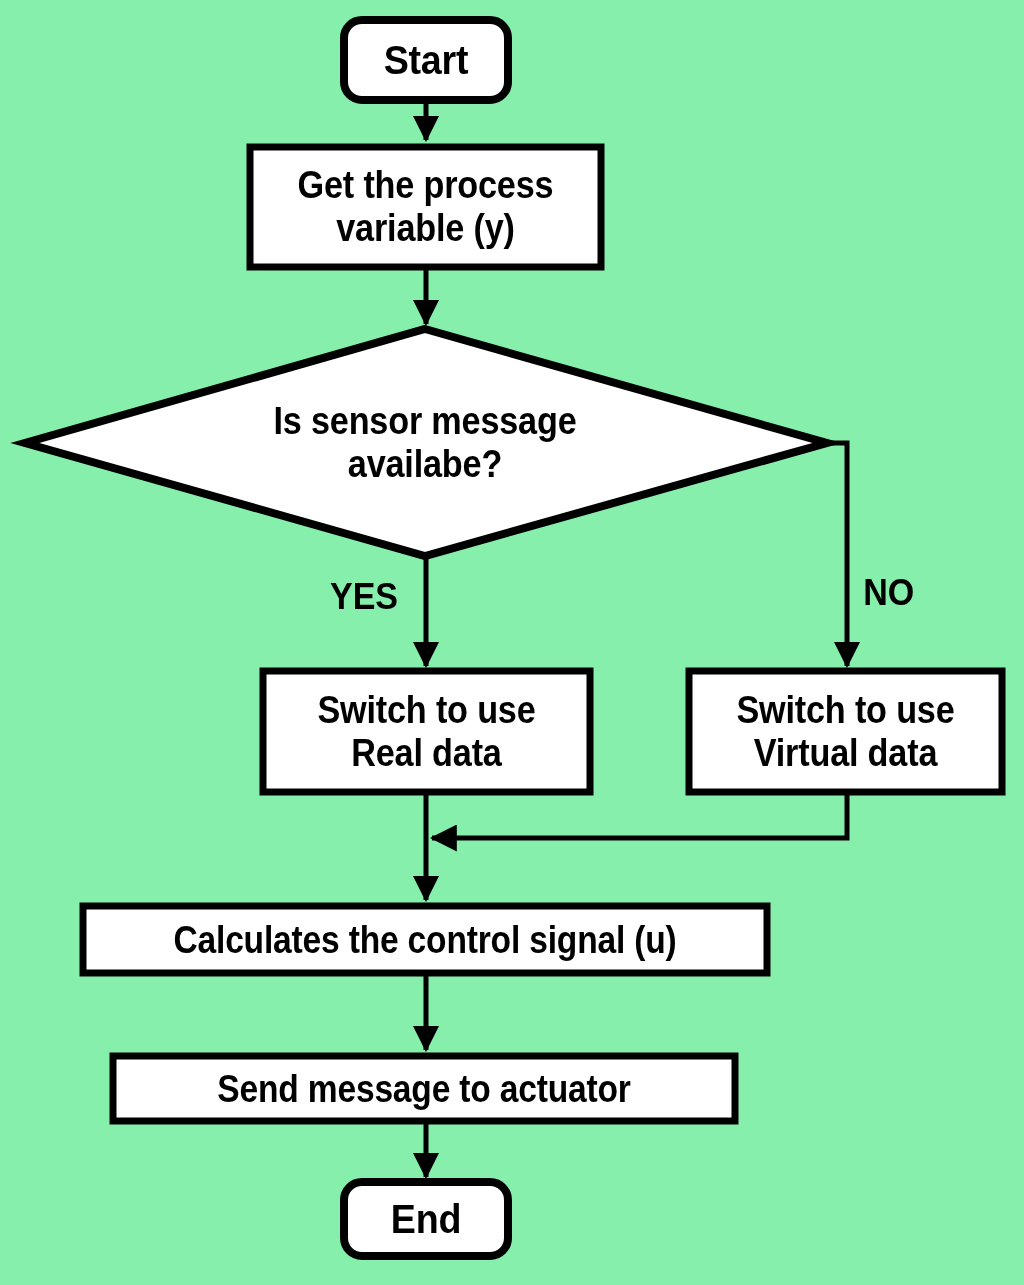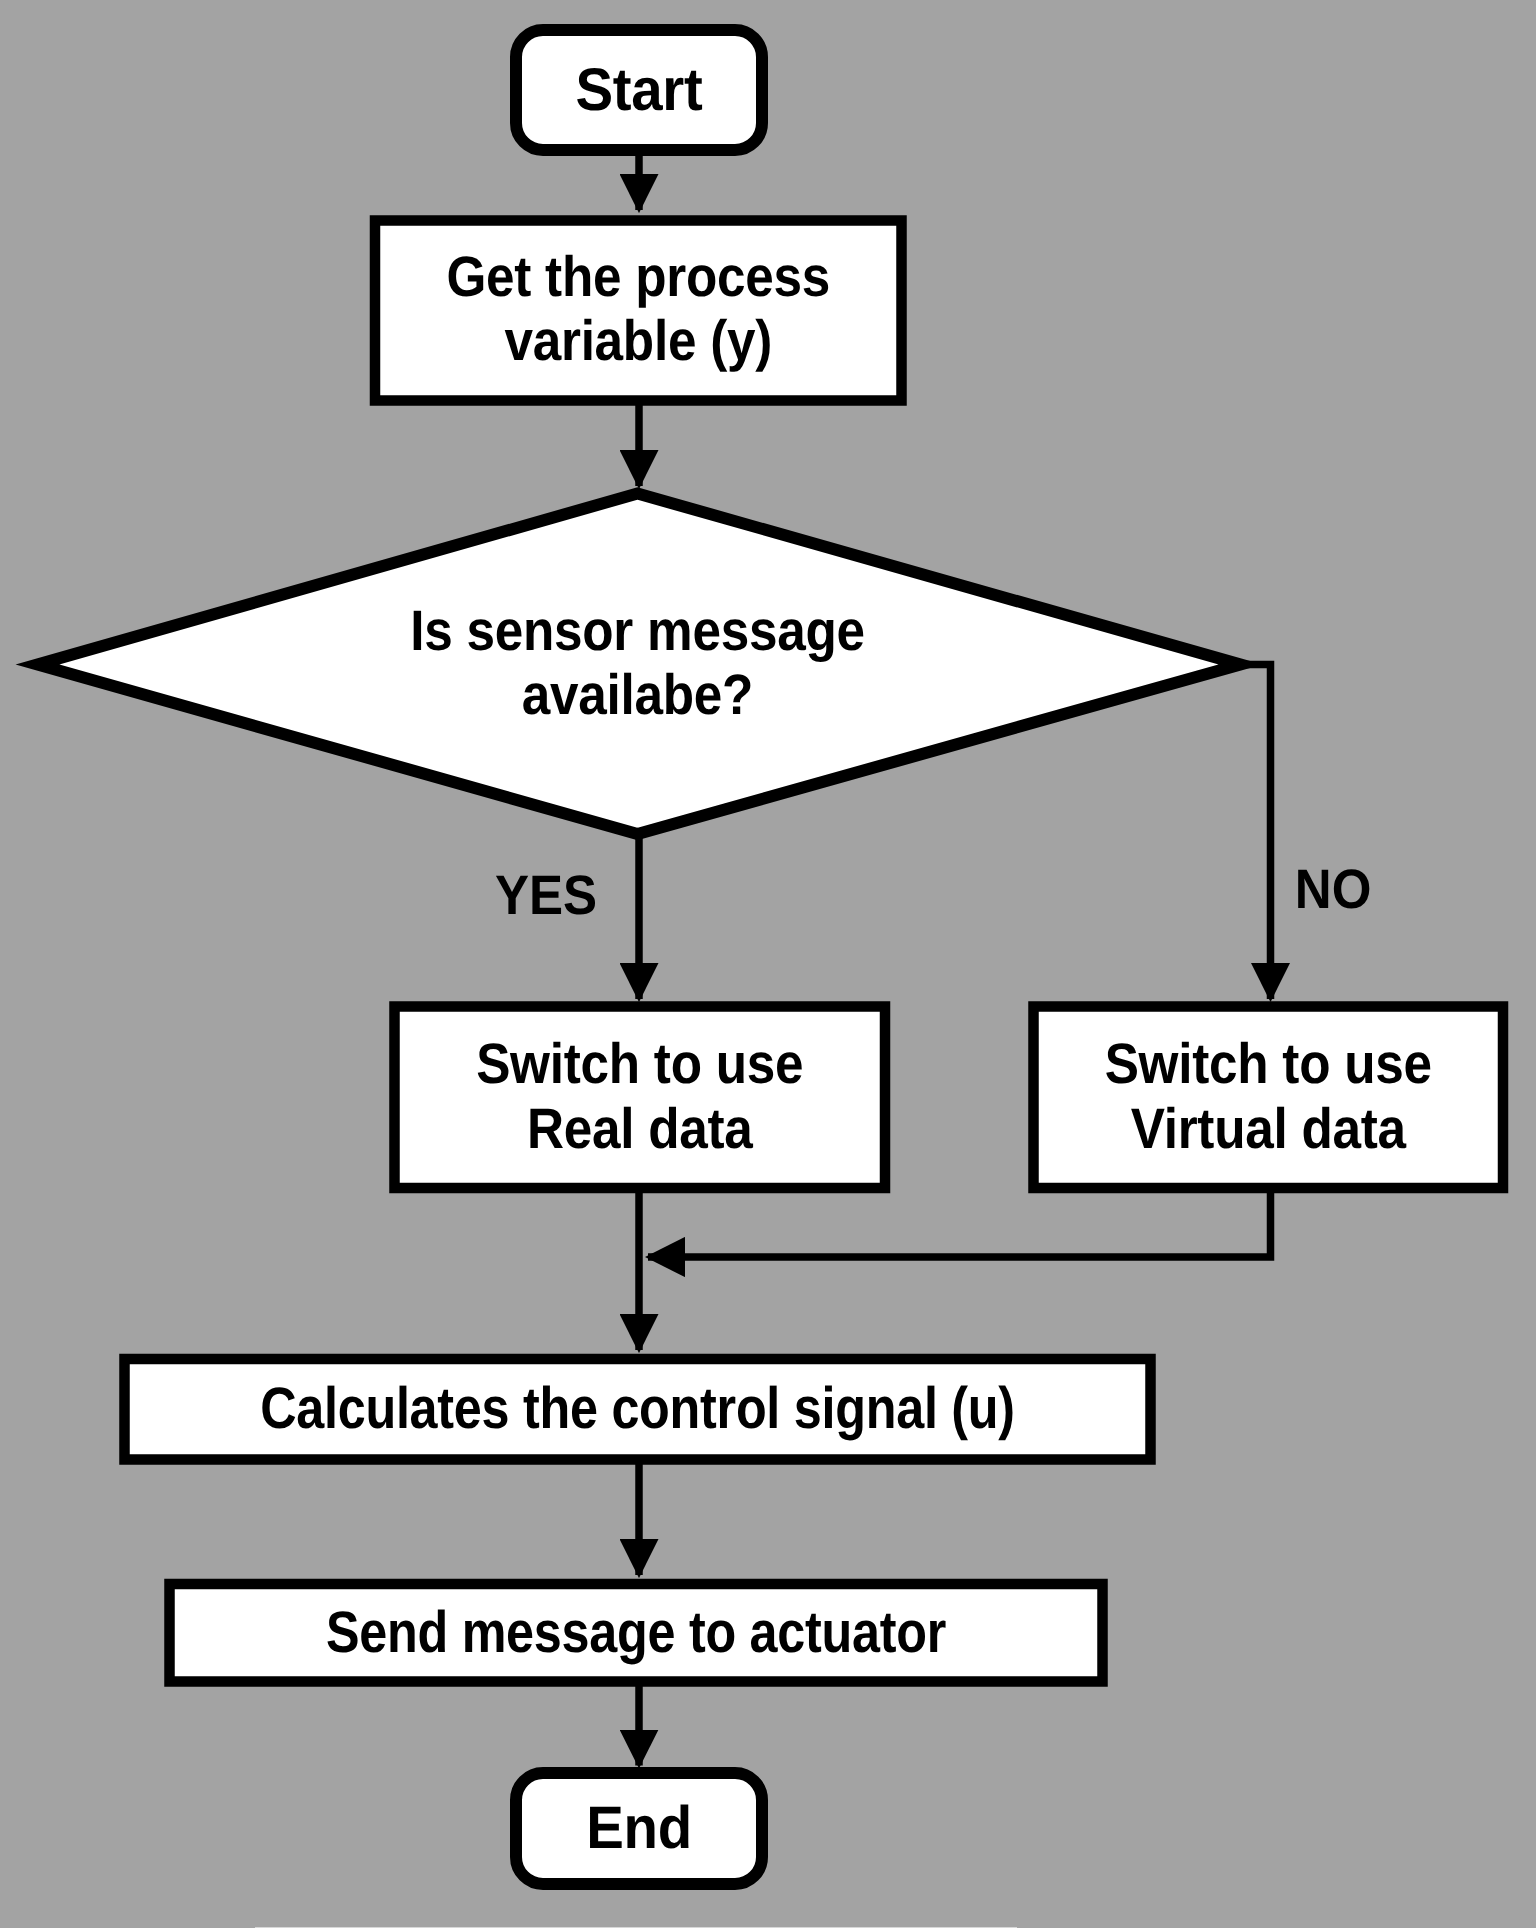--- a/index.html
+++ b/index.html
@@ -8,21 +8,21 @@
     padding: 0;
     background: #ffffff;
   }
   body {
     font-family: "Liberation Sans", "DejaVu Sans", sans-serif;
   }
   #flow-root {
     position: relative;
     width: 1024px;
     height: 1285px;
-    background: #a3a3a3;
+    background: #86efac;
     overflow: hidden;
   }
   #flow-svg {
     position: absolute;
     left: 0;
     top: 0;
     width: 1024px;
     height: 1285px;
   }
   .node-text {

